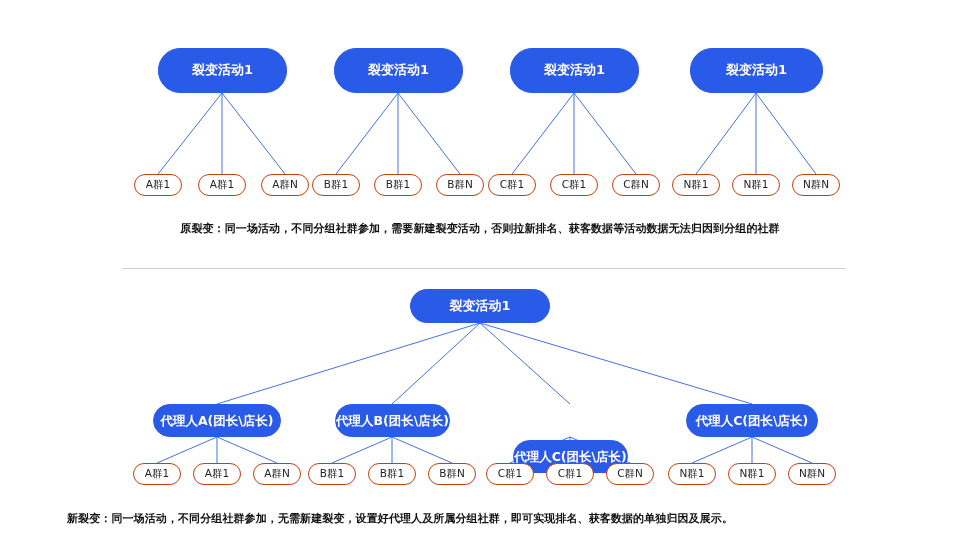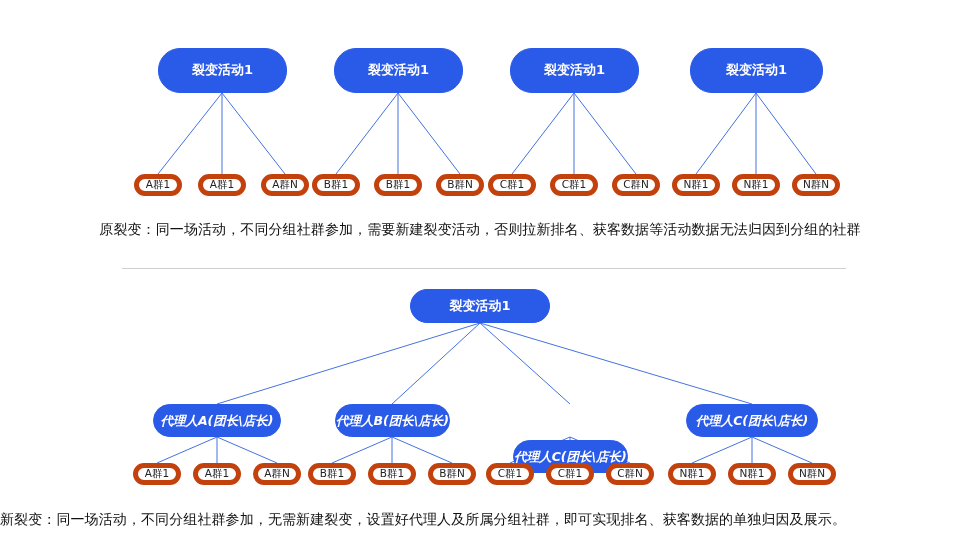--- a/index.html
+++ b/index.html
@@ -45,34 +45,33 @@
     font-size: 13px;
     font-weight: 700;
     border: 1px solid #2a5ae8;
   }
   .node-agent {
     background: #2a5ae8;
     color: #ffffff;
     font-size: 12.5px;
     font-weight: 700;
     border: 1px solid #2a5ae8;
-    font-style: italic;
   }
   .node-leaf {
     background: #ffffff;
     color: #222222;
     font-size: 10.5px;
     font-weight: 400;
-    border: 5px solid #c2410c;
+    border: 1px solid #c2410c;
   }
   .caption {
     position: absolute;
     text-align: center;
-    font-size: 14px;
-    font-weight: 400;
+    font-size: 11px;
+    font-weight: 700;
     color: #111111;
     letter-spacing: 0.1px;
     white-space: nowrap;
   }
   .divider {
     position: absolute;
     background: #cfcfcf;
     height: 1px;
   }
 </style>

